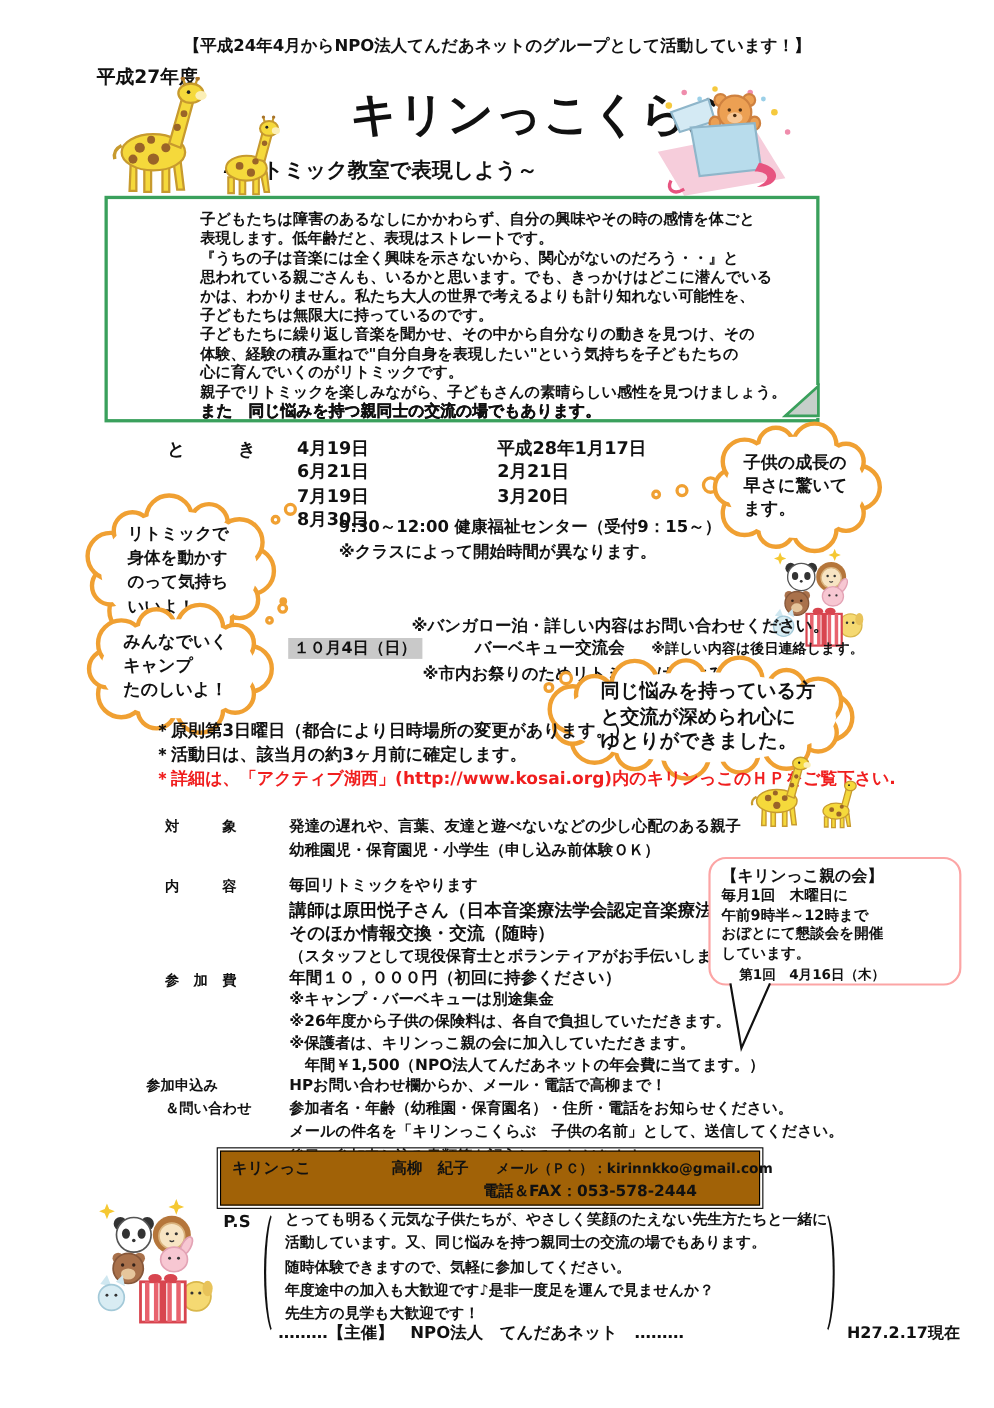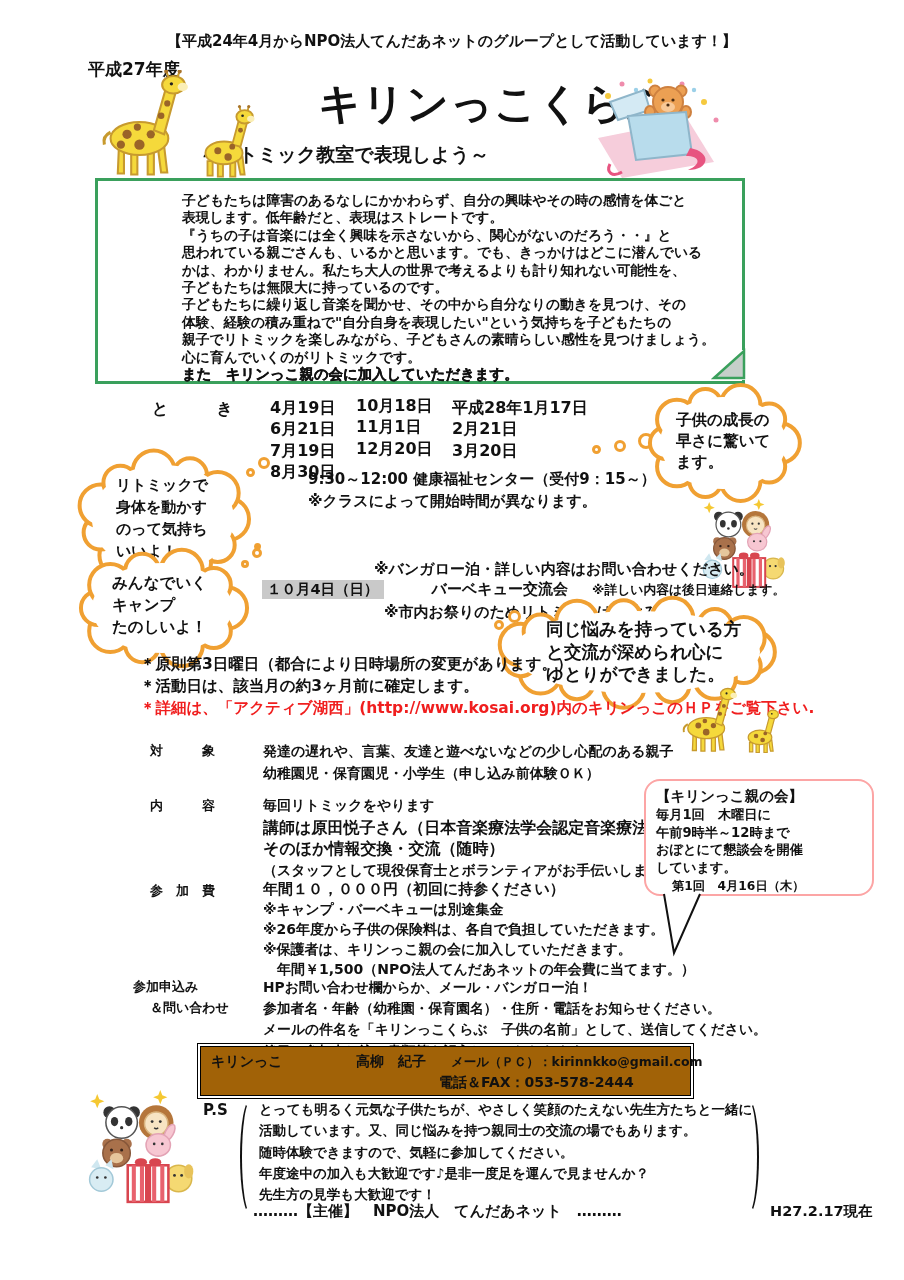--- a/index.html
+++ b/index.html
@@ -139,41 +139,36 @@
 
   <div class="abs intro-box">
     <div>子どもたちは障害のあるなしにかかわらず、自分の興味やその時の感情を体ごと</div>
     <div>表現します。低年齢だと、表現はストレートです。</div>
     <div>『うちの子は音楽には全く興味を示さないから、関心がないのだろう・・』と</div>
     <div>思われている親ごさんも、いるかと思います。でも、きっかけはどこに潜んでいる</div>
     <div>かは、わかりません。私たち大人の世界で考えるよりも計り知れない可能性を、</div>
     <div>子どもたちは無限大に持っているのです。</div>
     <div>子どもたちに繰り返し音楽を聞かせ、その中から自分なりの動きを見つけ、その</div>
     <div>体験、経験の積み重ねで"自分自身を表現したい"という気持ちを子どもたちの</div>
+    <div>心に育んでいくのがリトミックです。</div>
     <div>親子でリトミックを楽しみながら、子どもさんの素晴らしい感性を見つけましょう。</div>
-    <div>心に育んでいくのがリトミックです。</div>
-    <div class="heavy">また　キリンっこ親の会に加入していただきます。</div>
+    <div class="heavy">また　同じ悩みを持つ親同士の交流の場でもあります。</div>
   </div>
 
   <svg class="abs" style="left:710px;top:348px" width="38" height="34" viewBox="0 0 38 34">
     <rect x="3" y="2" width="33" height="30" fill="#fff"></rect>
     <polygon points="4,30 34,3 34,30" fill="#C6CFCA" stroke="#3AA05C" stroke-width="2.5"></polygon>
   </svg>
 
   <div class="abs sched-label">と　　　き</div>
   <div class="abs datecol" style="left:270px;top:397px">
     <div>4月19日</div>
     <div>6月21日</div>
     <div>7月19日</div>
     <div>8月30日</div>
-  </div>
-  <div class="abs datecol" style="left:356px;top:395px">
-    <div>10月18日</div>
-    <div>11月1日</div>
-    <div>12月20日</div>
   </div>
   <div class="abs datecol c3" style="left:452px;top:397px">
     <div>平成28年1月17日</div>
     <div>2月21日</div>
     <div>3月20日</div>
   </div>
   <div class="abs timeline">9:30～12:00 健康福祉センター（受付9：15～）</div>
   <div class="abs timenote">※クラスによって開始時間が異なります。</div>
 
   <div class="dot" style="left:592px;top:445px;width:9px;height:9px"></div>
@@ -401,21 +396,21 @@
     <div class="big">年間１０，０００円（初回に持参ください）</div>
     <div>※キャンプ・バーベキューは別途集金</div>
     <div>※26年度から子供の保険料は、各自で負担していただきます。</div>
     <div>※保護者は、キリンっこ親の会に加入していただきます。</div>
     <div>　年間￥1,500（NPO法人てんだあネットの年会費に当てます。）</div>
   </div>
 
   <div class="abs sec-label" style="left:133px;top:978px">参加申込み</div>
   <div class="abs sec-label" style="left:150px;top:999px">＆問い合わせ</div>
   <div class="abs apply-lines" style="left:263px;top:977px">
-    <div>HPお問い合わせ欄からか、メール・バンガロー泊！</div>
+    <div>HPお問い合わせ欄からか、メール・電話で高柳まで！</div>
     <div>参加者名・年齢（幼稚園・保育園名）・住所・電話をお知らせください。</div>
     <div>メールの件名を「キリンっこくらぶ　子供の名前」として、送信してください。</div>
     <div>後日　参加申し込み書類等を記入していただきます。</div>
   </div>
 
   <div class="abs contact">
     <span style="left:10px;top:6px">キリンっこ</span>
     <span style="left:155px;top:6px">高柳　紀子</span>
     <span style="left:250px;top:7px;font-size:12.5px">メール（ＰＣ）：kirinnkko@gmail.com</span>
     <span style="left:238px;top:27px">電話＆FAX：053-578-2444</span>

